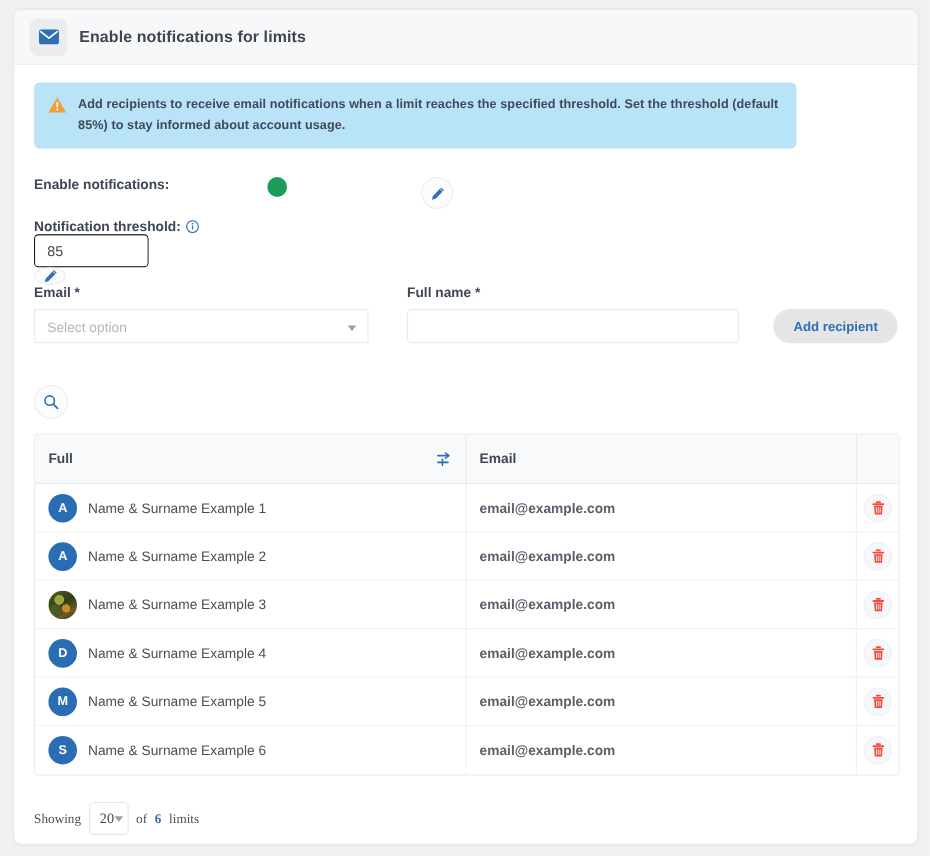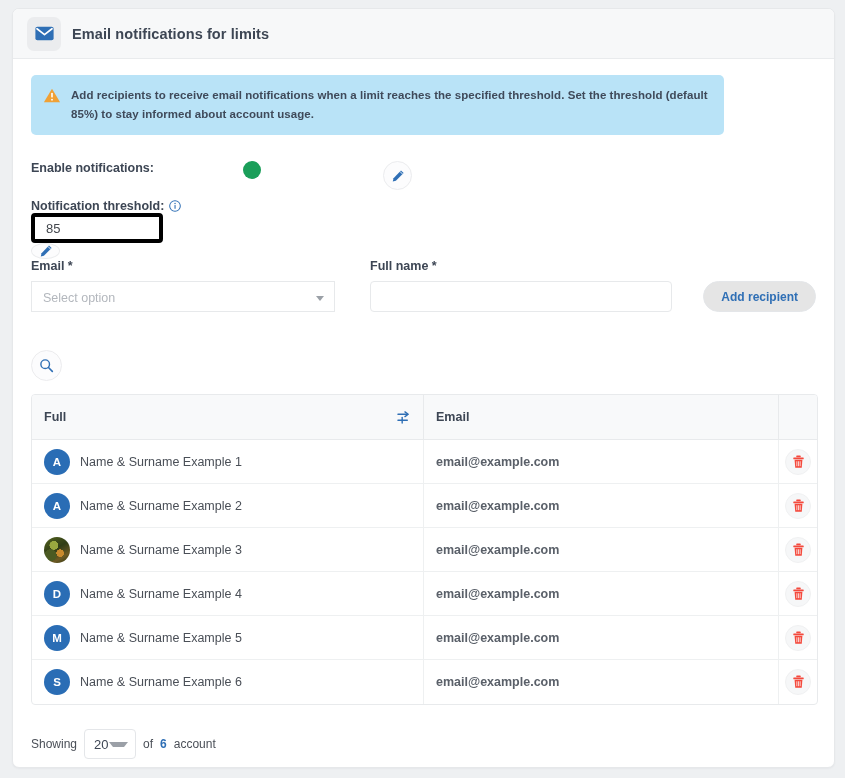--- a/index.html
+++ b/index.html
@@ -78,22 +78,22 @@
     display: flex; align-items: center; gap: 5px;
   }
   .green-dot {
     width: 18px; height: 18px; border-radius: 50%;
     background: #1a9e59;
   }
   .dot-cell { width: 140px; display: flex; align-items: center; }
 
   .thr-input-wrap {
     display: flex; align-items: stretch;
-    width: 132px; height: 30px;
-    border: 4px solid #000000;
+    width: 104px; height: 30px;
+    border: 1px solid #000000;
     border-radius: 4px;
     overflow: hidden;
     background: #ec4899;
   }
   .thr-input {
     flex: 1;
     border: 0; outline: 0;
     padding-left: 11px;
     font-size: 13px;
     color: #43474d;
@@ -263,23 +263,24 @@
   }
 
   
   .tfoot {
     display: flex;
     align-items: center;
     gap: 7px;
     margin-top: 24px;
     font-size: 12px;
     color: #4a4f57;
+    font-family: Liberation Serif, serif;
   }
   .page-select {
-    width: 52px; height: 30px;
+    width: 36px; height: 30px;
     border: 1px solid #e4e6e9;
     border-radius: 4px;
     background: #fff;
     display: flex; align-items: center;
     padding: 0 7px 0 9px;
     cursor: pointer;
   }
   .page-select span { flex: 1; font-size: 13px; color: #3d4654; }
   .blue-count { color: #2f6fb5; font-weight: bold; }
 </style>
@@ -289,21 +290,21 @@
 <div class="page">
   <div class="card">
 
     <div class="card-header">
       <div class="hdr-icon-box">
         <svg width="19" height="15" viewBox="0 0 24 18" aria-hidden="true">
           <rect x="0.5" y="0.5" width="23" height="17" rx="2.5" fill="#2f6fb5"></rect>
           <path d="M2.5 3 L12 10.5 L21.5 3" fill="none" stroke="#ffffff" stroke-width="2.1" stroke-linecap="round" stroke-linejoin="round"></path>
         </svg>
       </div>
-      <div class="hdr-title">Email notifications for limits</div>
+      <div class="hdr-title">Enable notifications for limits</div>
     </div>
 
     <div class="card-body">
 
       <div class="alert">
         <span style="flex:0 0 18px;margin-top:1px;">
           <svg width="18" height="17" viewBox="0 0 20 18" aria-hidden="true">
             <path d="M10 1.4 L19 16.4 L1 16.4 Z" fill="#f0a135"></path>
             <rect x="9.1" y="6" width="1.8" height="5.4" rx=".9" fill="#ffffff"></rect>
             <circle cx="10" cy="13.6" r="1.05" fill="#ffffff"></circle>
@@ -530,18 +531,18 @@
       </div>
 
       <div class="tfoot">
         <span>Showing</span>
         <div class="page-select">
           <span>20</span>
           <span class="caret"></span>
         </div>
         <span>of</span>
         <span class="blue-count">6</span>
-        <span>account</span>
+        <span>limits</span>
       </div>
 
     </div>
   </div>
 </div>
 
 </body></html>

